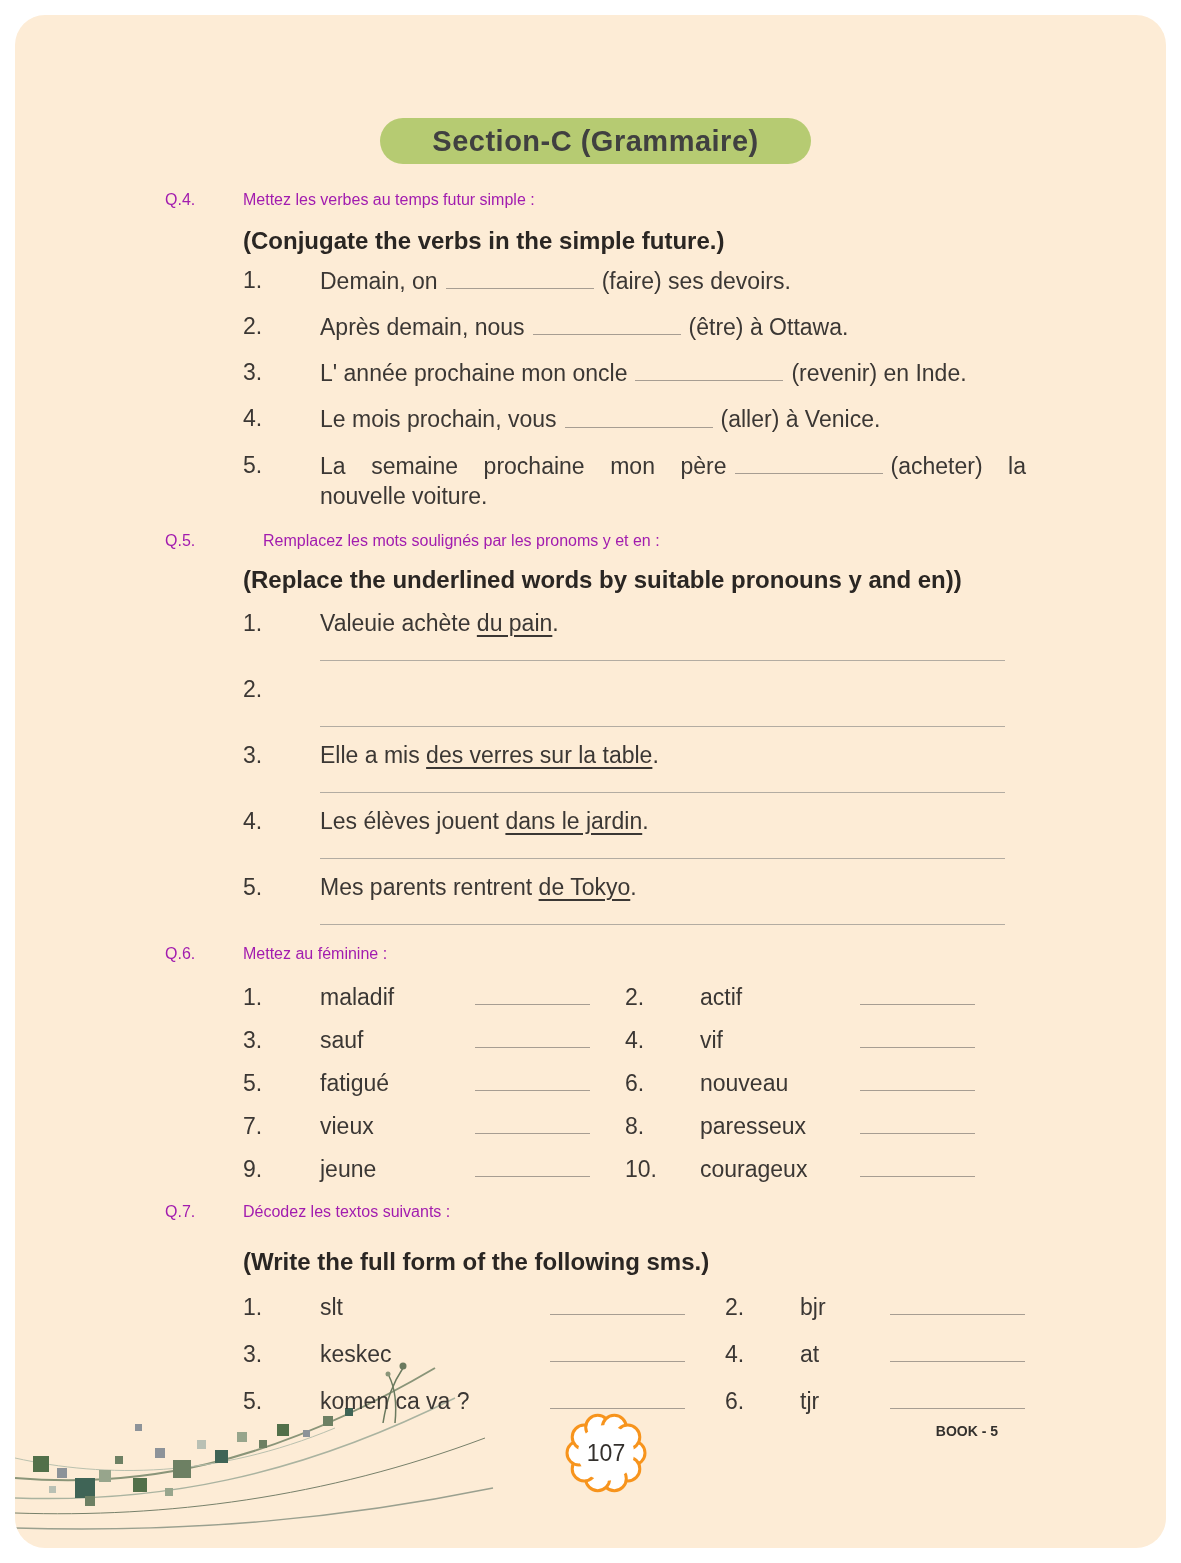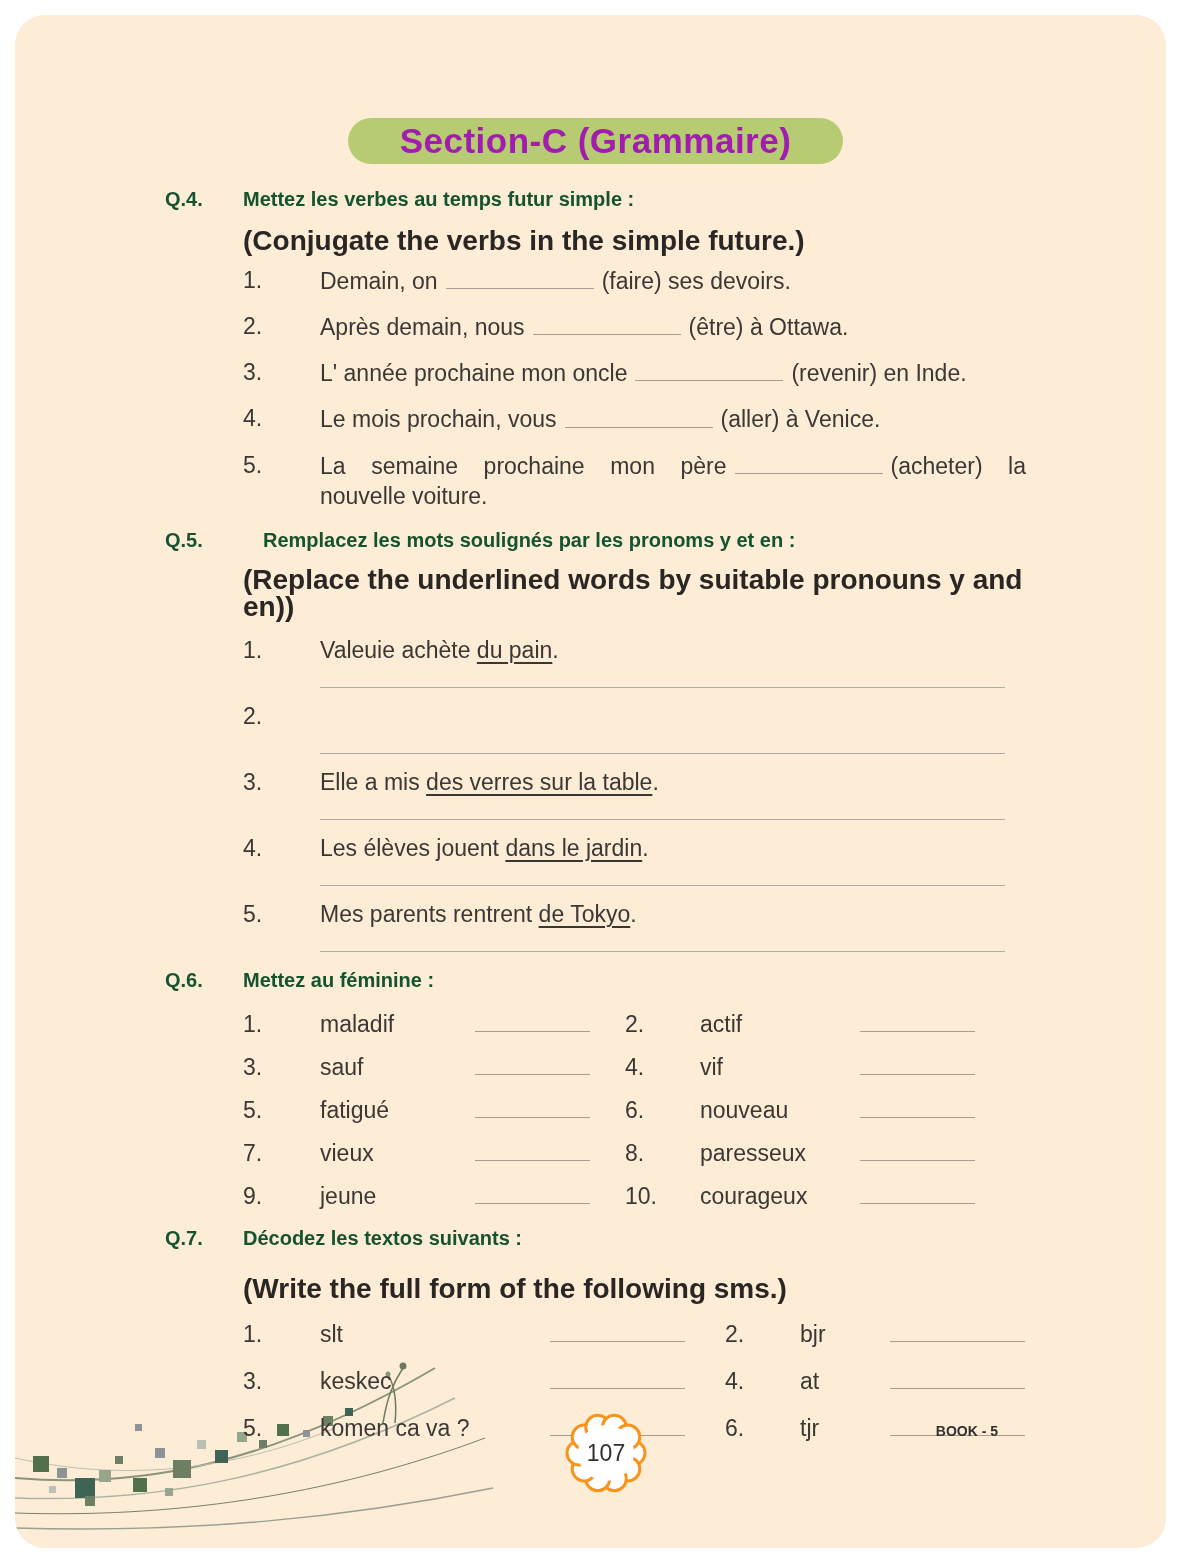--- a/index.html
+++ b/index.html
@@ -21,27 +21,27 @@
   
   .pill-wrap { display:flex; justify-content:center; margin-top:103px; }
   .pill {
     background:#b6cb72;
     border-radius:24px;
     height:46px;
     padding:0 52px;
     display:flex; align-items:center; justify-content:center;
   }
   .pill span {
-    color:#a21caf; font-weight:bold; font-size:35px; letter-spacing:0.5px;
-  }
-
-  
-  .q-head { display:flex; font-size:20px; font-weight:bold; color:#14532d; line-height:29px; }
+    color:#404040; font-weight:bold; font-size:29px; letter-spacing:0.5px;
+  }
+
+  
+  .q-head { display:flex; font-size:16px; font-weight:normal; color:#a21caf; line-height:29px; }
   .q-head .qnum { width:78px; flex:0 0 78px; }
-  .q-sub { margin-left:78px; font-size:28px; font-weight:bold; color:#2a2623; line-height:27px; }
+  .q-sub { margin-left:78px; font-size:24px; font-weight:bold; color:#2a2623; line-height:27px; }
 
   
   .q4-head { margin-top:21px; }
   .q4-sub  { margin-top:13px; }
   .q4-items { margin-top:11px; margin-left:78px; font-size:23px; }
   .q4-item { display:flex; margin-bottom:15px; line-height:30px; }
   .q4-item .inum { width:77px; flex:0 0 77px; }
   .q4-item .itext { flex:1; text-align:justify; }
   .blank {
     display:inline-block; width:148px; height:1.05em;

